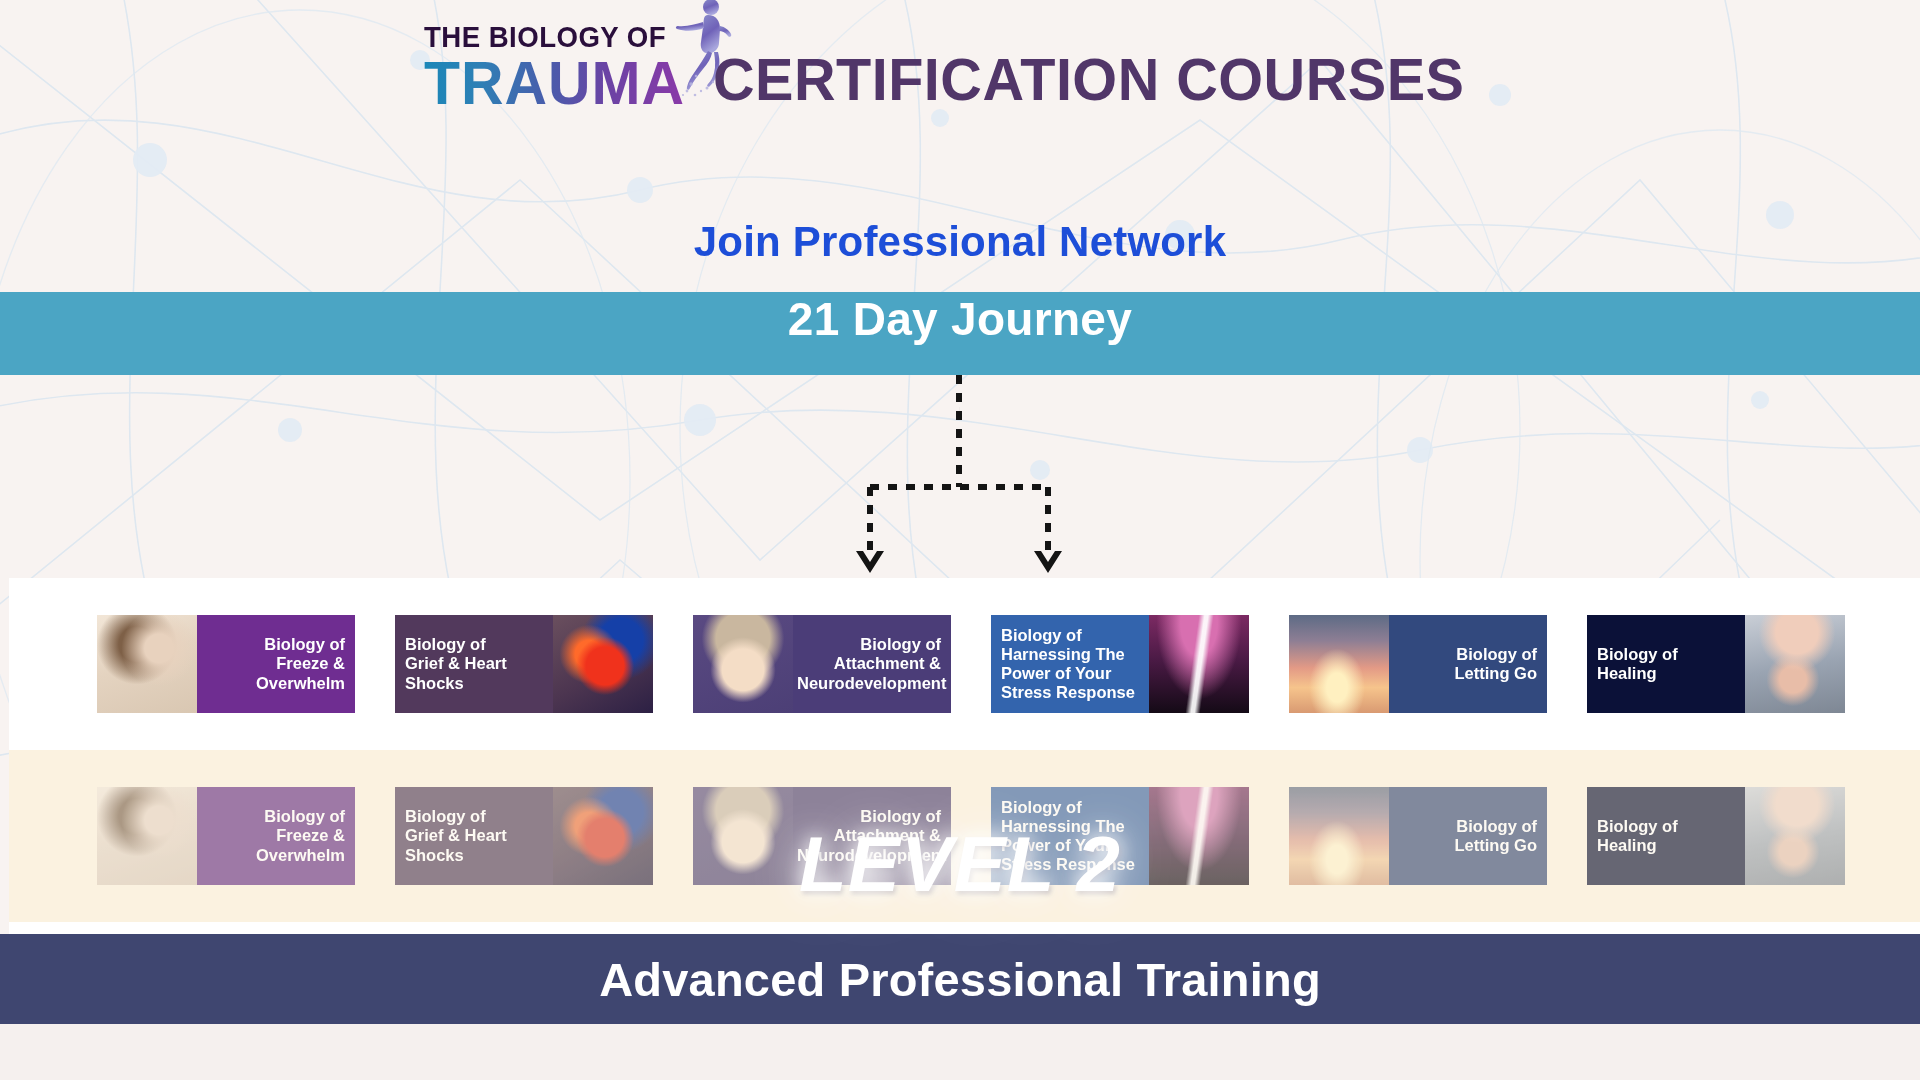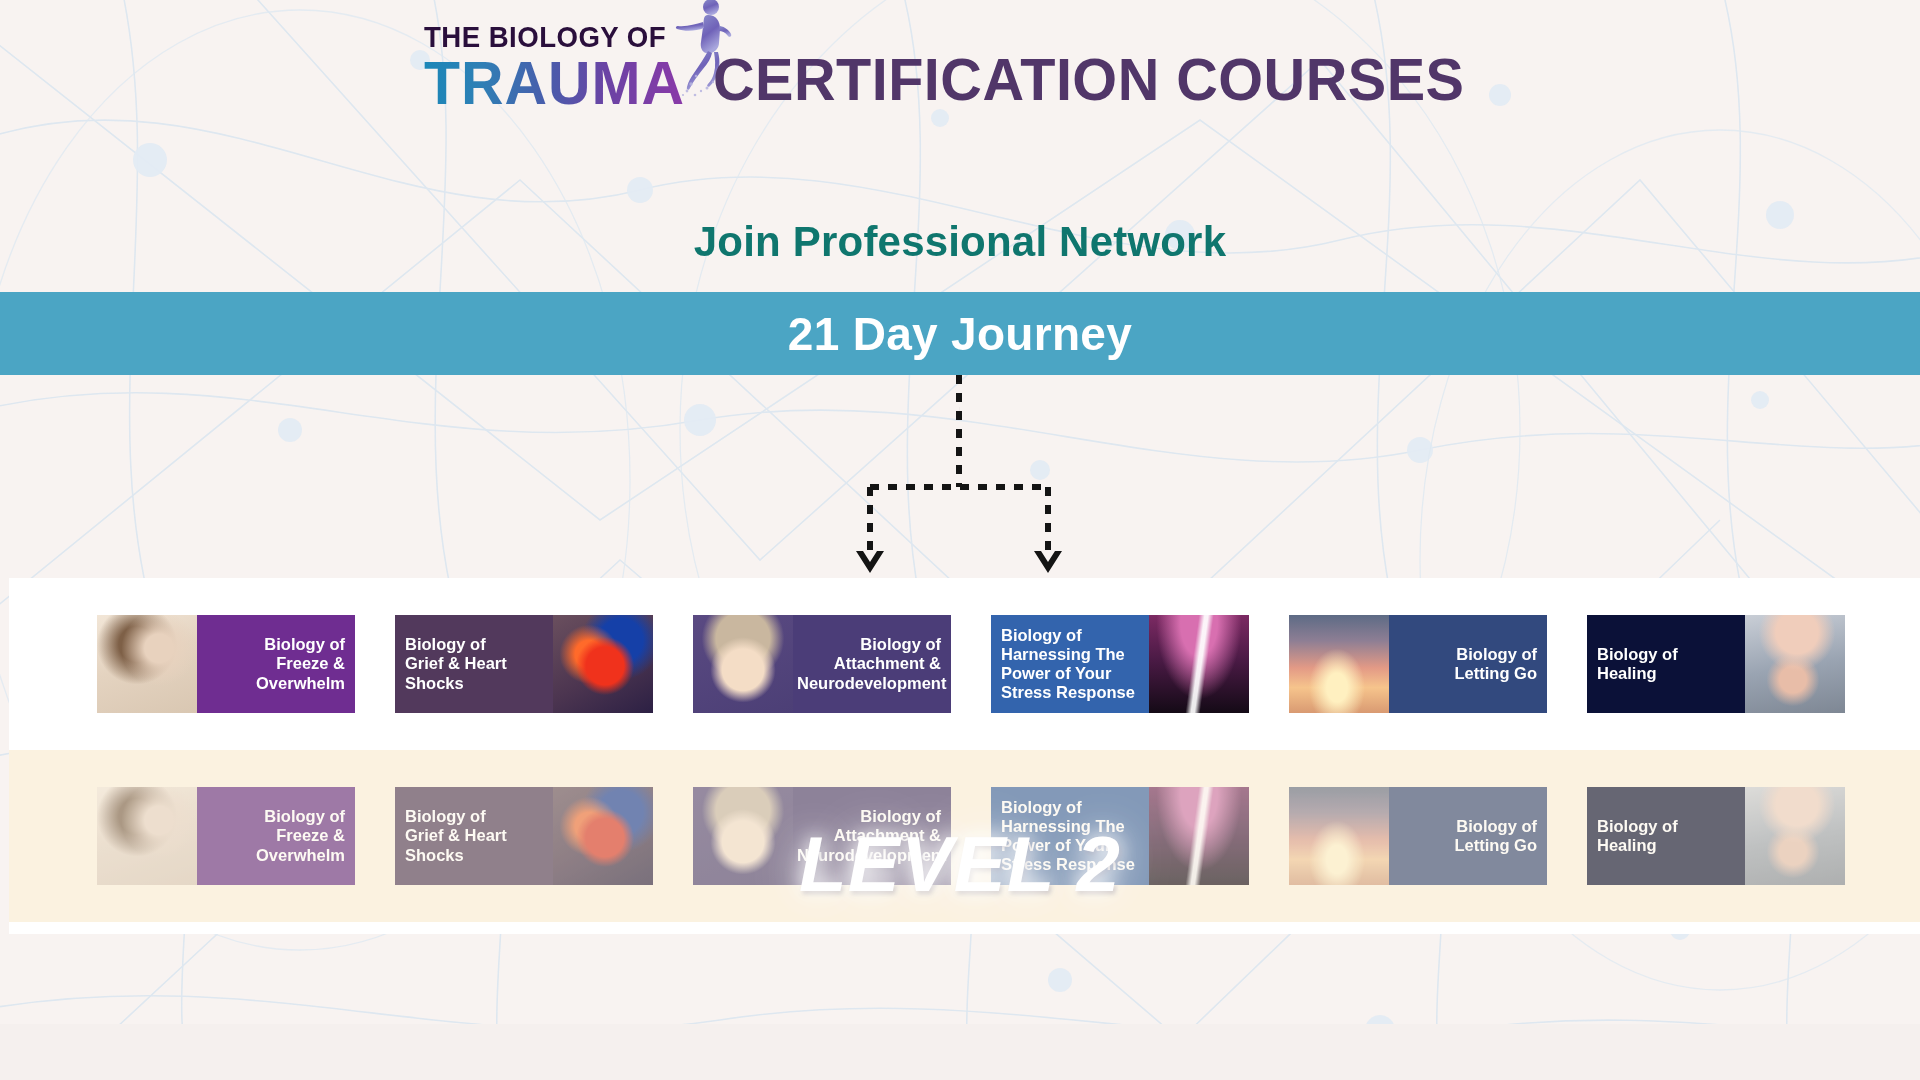--- a/index.html
+++ b/index.html
@@ -95,33 +95,33 @@
     padding-bottom: 2px;
   }
 
   #join-network {
     position: absolute;
     left: 0; top: 218px;
     width: 1920px;
     text-align: center;
     font-size: 42px;
     font-weight: 700;
-    color: #0f766e;
+    color: #1d4ed8;
     letter-spacing: 0.2px;
   }
 
   
   #journey-banner {
     position: absolute;
     left: 0; top: 292px;
     width: 1920px;
     height: 83px;
     background: #4ba5c4;
     display: flex;
-    align-items: center;
+    align-items: flex-start;
     justify-content: center;
   }
   #journey-banner-label {
     font-size: 46px;
     font-weight: 700;
     color: #ffffff;
     letter-spacing: 0.3px;
   }
 
   
@@ -439,15 +439,18 @@
         </div>
       </div>
   </div>
 
   <div id="level2-overlay">
     <span id="level2-text">LEVEL 2</span>
   </div>
 
   <div class="row-band" id="bottom-white"></div>
 
+  <div id="advanced-banner" style="background: rgb(63, 70, 112);">
+    <span id="advanced-banner-label">Advanced Professional Training</span>
+  </div>
 
   <div id="footer-strip"></div>
 </div>
 
 </body></html>

